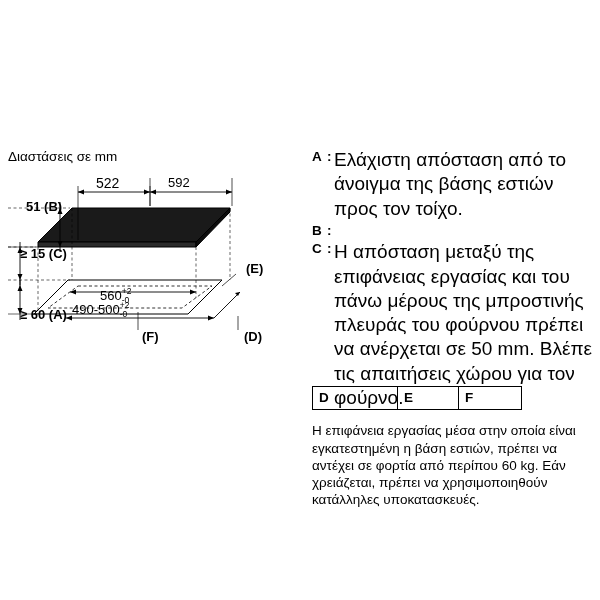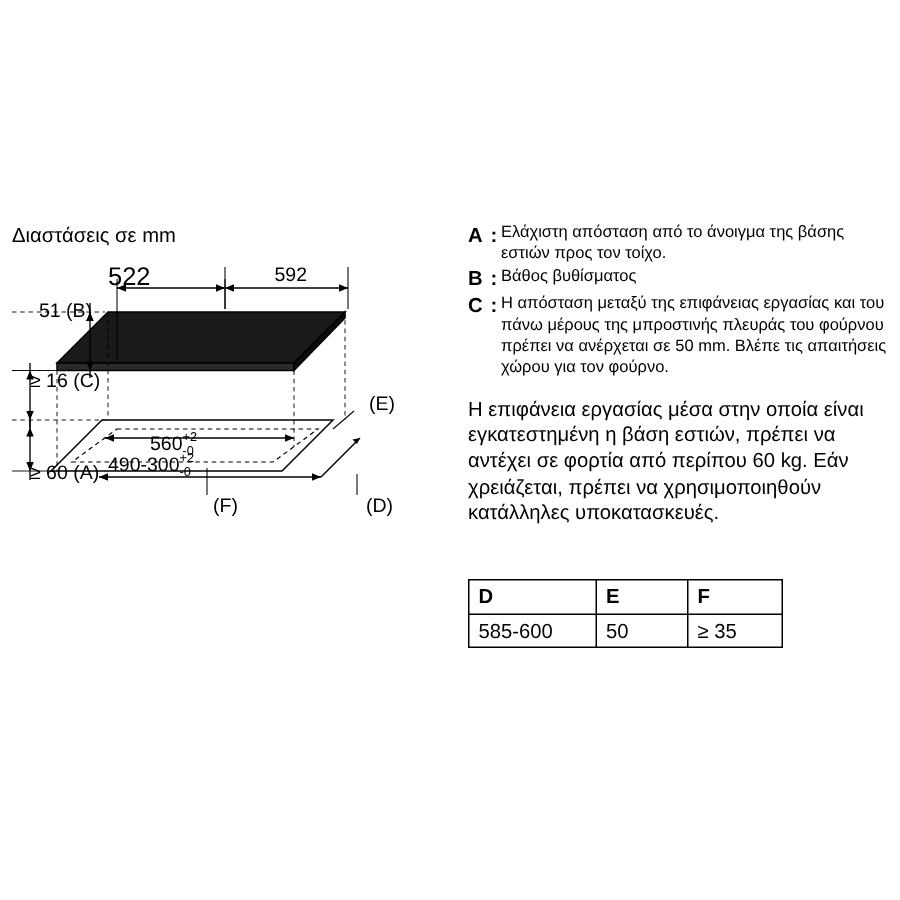--- a/index.html
+++ b/index.html
@@ -19,21 +19,21 @@
     width: 600px;
     height: 600px;
   }
 
   
   .txt {
     position: absolute;
     white-space: nowrap;
     line-height: 1.05;
   }
-  .b { font-weight: normal; padding-left: 18px; }
+  .b { font-weight: bold; padding-left: 18px; }
 
   
   #diagram {
     position: absolute;
     left: 0;
     top: 140px;
     width: 300px;
     height: 240px;
   }
 
@@ -57,21 +57,21 @@
     line-height: 1.28;
   }
   .note-colon {
     font-weight: bold;
     font-size: 13.5px;
     width: 7px;
     flex: 0 0 7px;
     line-height: 1.28;
   }
   .note-text {
-    font-size: 11px;
+    font-size: 19px;
     line-height: 1.28;
   }
   #paragraph {
     margin-top: 12px;
     font-size: 13.5px;
     line-height: 1.28;
   }
 
   
   #table {
@@ -170,78 +170,72 @@
       <line x1="214" y1="178" x2="240" y2="152" stroke="#000" stroke-width="0.9"></line>
       <polygon points="240,152 235,153 238,156" fill="#000"></polygon>
 
       <line x1="236" y1="134" x2="222" y2="146" stroke="#000" stroke-width="0.7"></line>
       <line x1="138" y1="190" x2="138" y2="172" stroke="#000" stroke-width="0.7"></line>
       <line x1="238" y1="190" x2="238" y2="176" stroke="#000" stroke-width="0.7"></line>
 
       <line x1="8" y1="68" x2="8" y2="68" stroke="#000" stroke-width="0.7"></line>
     </svg>
 
-    <div class="txt" style="left:72px; top:36px; font-size:17px;">522</div>
-
-    <div class="txt" style="left:183px; top:36px; font-size:13px;">592</div>
+    <div class="txt" style="left:96px; top:36px; font-size:14px;">522</div>
+
+    <div class="txt" style="left:168px; top:36px; font-size:13px;">592</div>
 
     <div class="txt b" style="left:8px; top:60px; font-size:13px;">51 (B)</div>
 
-    <div class="txt b" style="left:2px; top:107px; font-size:13px;">≥ 16 (C)</div>
+    <div class="txt b" style="left:2px; top:107px; font-size:13px;">≥ 15 (C)</div>
 
     <div class="txt b" style="left:2px; top:168px; font-size:13px;">≥ 60 (A)</div>
 
     <div class="txt" style="left:100px; top:148px; font-size:13px;">
       <span>560</span><span class="tol"><span>+2</span><span>-0</span></span>
     </div>
 
     <div class="txt" style="left:72px; top:162px; font-size:13px;">
-      <span>490-300</span><span class="tol"><span>+2</span><span>-0</span></span>
+      <span>490-500</span><span class="tol"><span>+2</span><span>-0</span></span>
     </div>
 
     <div class="txt b" style="left:228px; top:122px; font-size:13px;">(E)</div>
 
     <div class="txt b" style="left:124px; top:190px; font-size:13px;">(F)</div>
 
     <div class="txt b" style="left:226px; top:190px; font-size:13px;">(D)</div>
   </div>
 
   <div id="right">
 
     <div class="note-row">
       <div class="note-key">A</div>
       <div class="note-colon">:</div>
       <div class="note-text">Ελάχιστη απόσταση από το άνοιγμα της βάσης εστιών προς τον τοίχο.</div>
     </div>
 
     <div class="note-row">
       <div class="note-key">B</div>
       <div class="note-colon">:</div>
-      <div class="note-text">Βάθος βυθίσματος</div>
     </div>
 
     <div class="note-row">
       <div class="note-key">C</div>
       <div class="note-colon">:</div>
       <div class="note-text">Η απόσταση μεταξύ της επιφάνειας εργασίας και του πάνω μέρους της μπροστινής πλευράς του φούρνου πρέπει να ανέρχεται σε 50 mm. Βλέπε τις απαιτήσεις χώρου για τον φούρνο.</div>
     </div>
 
     <div id="paragraph">Η επιφάνεια εργασίας μέσα στην οποία είναι εγκατεστημένη η βάση εστιών, πρέπει να αντέχει σε φορτία από περίπου 60 kg. Εάν χρειάζεται, πρέπει να χρησιμοποιηθούν κατάλληλες υποκατασκευές.</div>
   </div>
 
   <table id="table">
     <thead>
       <tr>
         <th class="c-d">D</th>
         <th class="c-e">E</th>
         <th class="c-f">F</th>
       </tr>
     </thead>
     <tbody>
-      <tr>
-        <td>585-600</td>
-        <td>50</td>
-        <td>≥ 35</td>
-      </tr>
     </tbody>
   </table>
 
 </div>
 
 </body></html>

